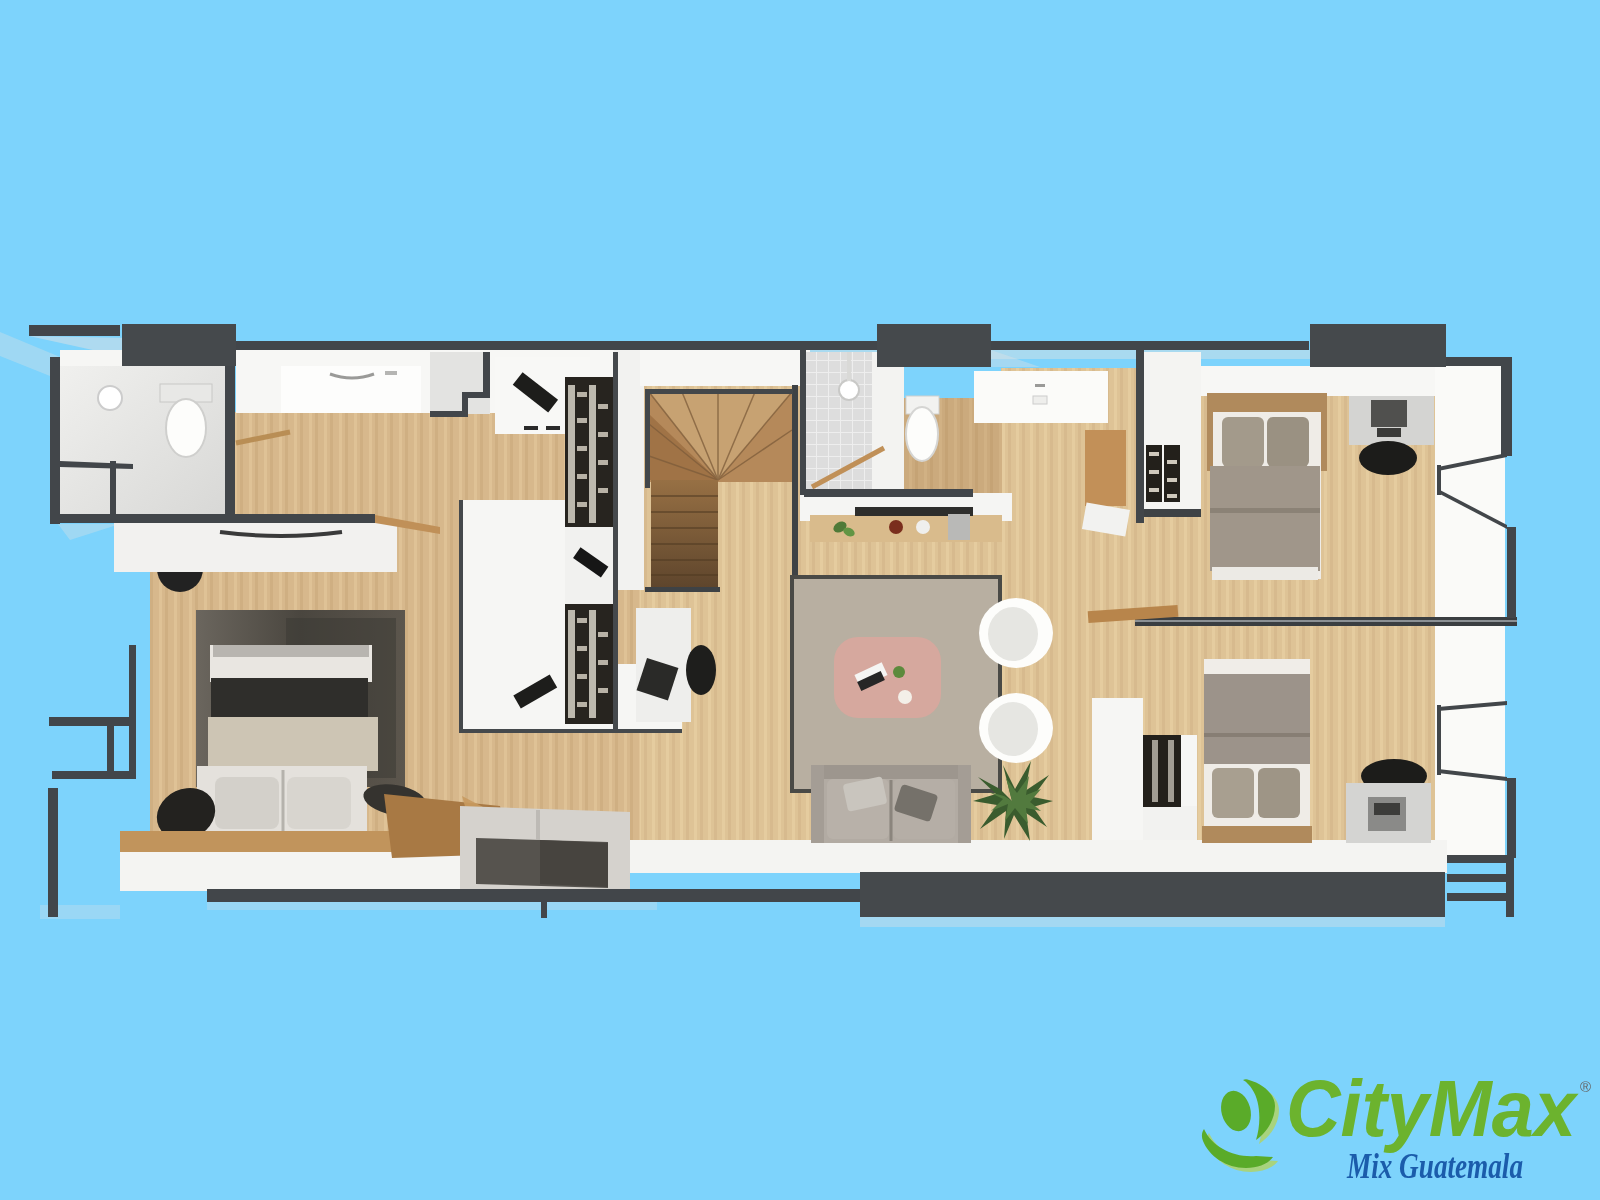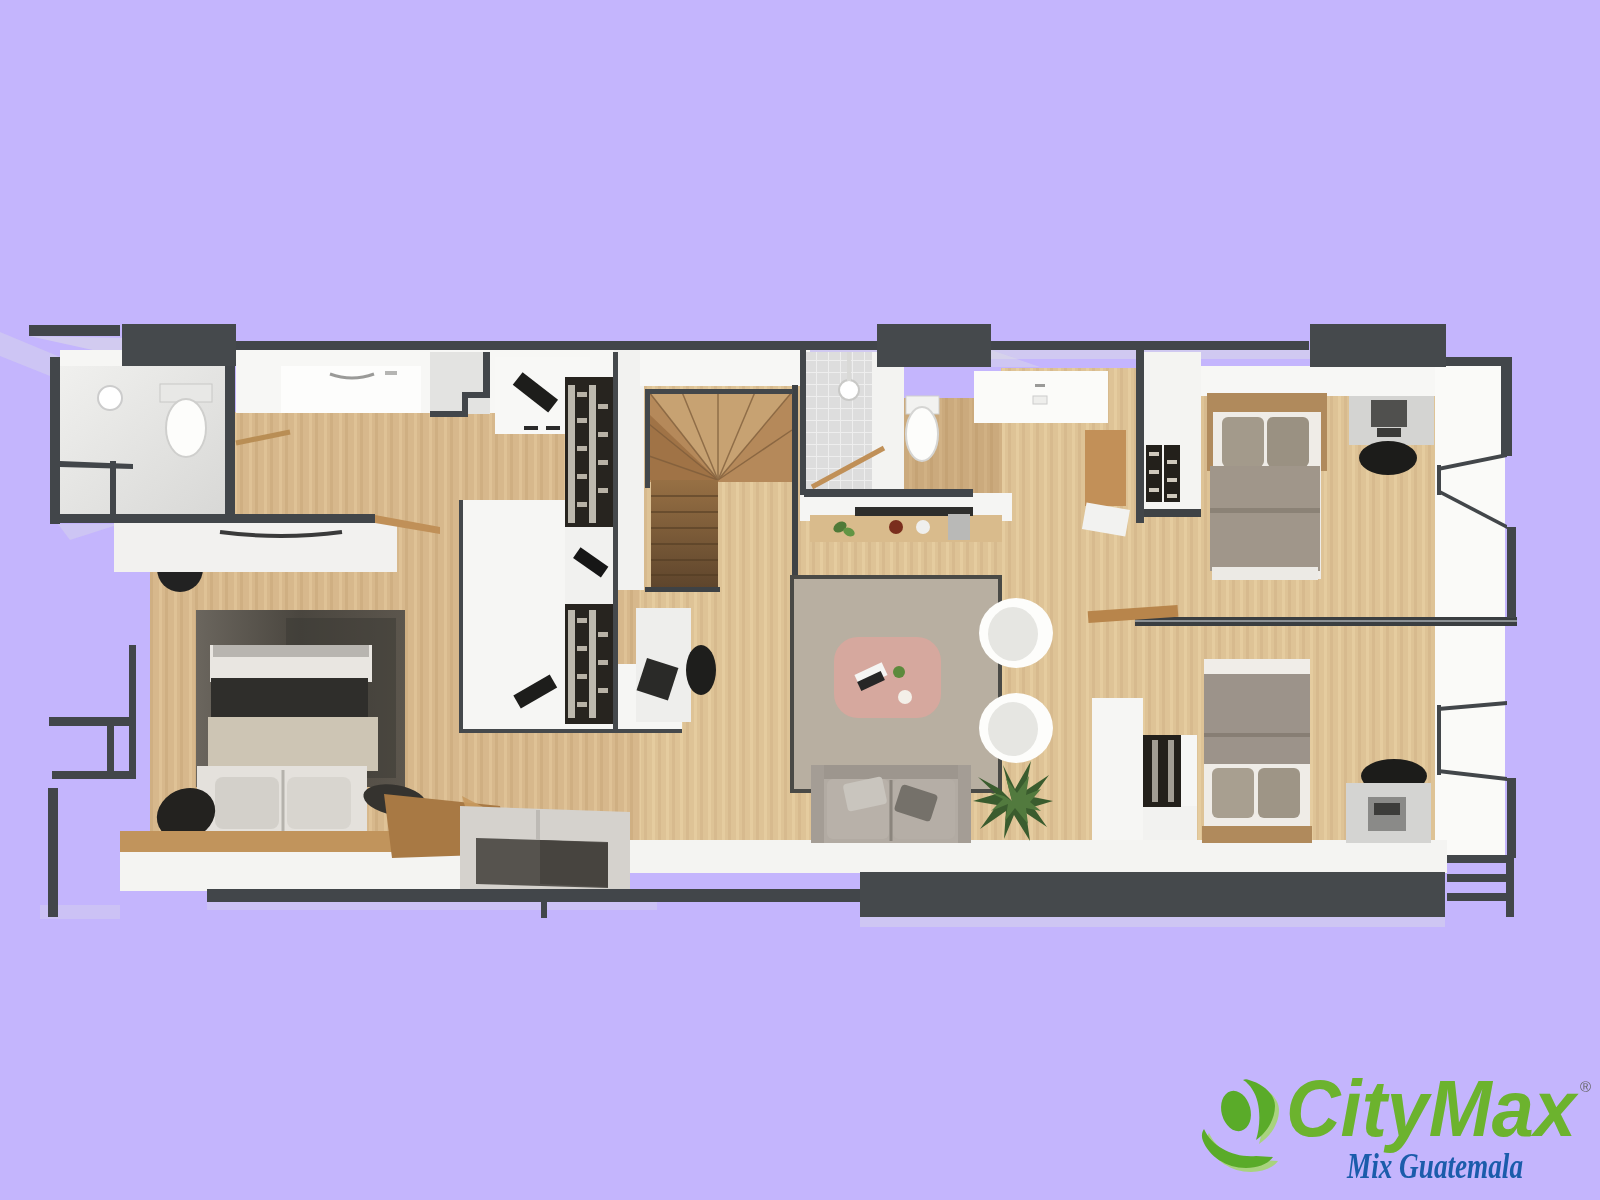--- a/index.html
+++ b/index.html
@@ -1,16 +1,16 @@
 <!DOCTYPE html>
 <html><head>
 <meta charset="utf-8">
 <style>
 html,body{margin:0;padding:0;background:#ffffff;}
-#page{position:relative;width:1600px;height:1200px;background:#c4b5fd;overflow:hidden;font-family:"Liberation Sans",sans-serif;}
+#page{position:relative;width:1600px;height:1200px;background:#7dd3fc;overflow:hidden;font-family:"Liberation Sans",sans-serif;}
 </style>
 </head>
 <body>
 <div id="page">
 <svg width="1600" height="1200" viewBox="0 0 1600 1200">
 <defs>
 <pattern id="wd" width="15" height="300" patternUnits="userSpaceOnUse">
   <rect width="15" height="300" fill="#d7b88c"></rect>
   <rect x="0" width="3" height="300" fill="#cfaf82"></rect>
   <rect x="9" width="3" height="300" fill="#dfc296"></rect>

